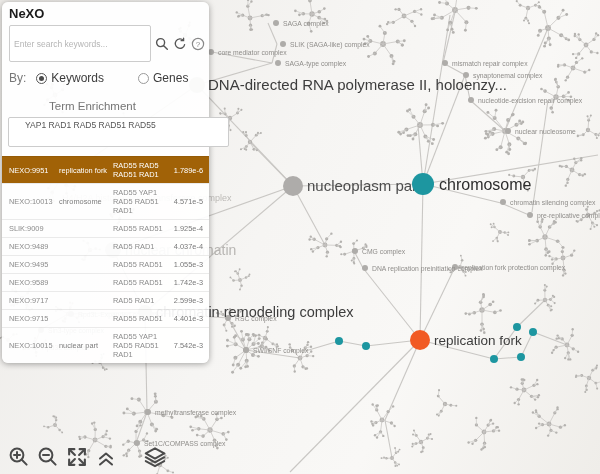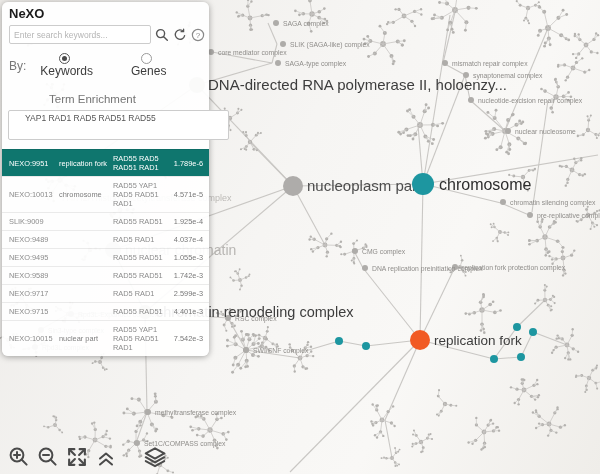--- a/index.html
+++ b/index.html
@@ -8,52 +8,52 @@
          background:linear-gradient(115deg,#eceae7 0%,#f6f5f3 45%,#f9f8f6 70%,#efede9 100%);}
   #graph{position:absolute;left:0;top:0;}
 
   
   .panel{position:absolute;left:2px;top:2px;width:207px;
          background:rgba(255,255,255,0.93);
          box-shadow:0 1px 6px rgba(0,0,0,0.35);border-radius:6px;}
   .panel-title{font-size:13px;font-weight:bold;color:#1b1b1b;padding:4px 7px 2px;}
   .search-row{display:flex;align-items:center;padding:2px 4px 0 7px;}
   .search-row input{width:140px;height:15px;border:1px solid #ccc;border-radius:2px;
-         font-size:8.5px;padding:1px 4px;color:#555;outline:none;
+         font-size:8.5px;padding:10px 4px;color:#555;outline:none;
          font-family:"Liberation Sans",sans-serif;}
   .search-row input::placeholder{color:#b5b5b5;}
   .picon{display:inline-flex;width:15px;height:15px;margin-left:4px;cursor:pointer;
          align-items:center;justify-content:center;}
   .by-row{display:flex;align-items:center;font-size:12px;color:#777;padding:9px 7px 0;}
   .by-row .rlabel{color:#3c3c3c;margin-left:4px;}
   .radio{display:inline-block;width:9px;height:9px;border:1px solid #9a9a9a;border-radius:50%;
          position:relative;background:#fff;}
   .radio.checked{border-color:#555;}
   .radio.checked:after{content:"";position:absolute;left:2px;top:2px;width:5px;height:5px;
          border-radius:50%;background:#4a4a4a;}
-  .rgroup{display:flex;align-items:center;margin-left:10px;cursor:pointer;flex-direction:column;}
+  .rgroup{display:flex;align-items:center;margin-left:10px;cursor:pointer;}
   .rgroup+.rgroup{margin-left:34px;align-items:center;}
   .te-heading{font-size:11.5px;color:#757575;padding:15px 7px 0;margin-left:40px;}
   .panel textarea{display:block;width:187px;height:24px;margin:5px 6px 0;border:1px solid #ccc;
          border-radius:2px;font-size:8.5px;color:#555;padding:2px 16px;resize:none;outline:none;
          font-family:"Liberation Sans",sans-serif;}
   .param-row{display:flex;align-items:center;margin:6px 6px 0;}
   .param-row input{height:12px;border:1px solid #ccc;border-radius:2px;font-size:8px;color:#555;
          padding:1px 3px;outline:none;font-family:"Liberation Sans",sans-serif;}
   .pv{width:50px;} .dep{width:68px;margin-left:5px;}
   .param-row button{margin-left:5px;font-size:8px;color:#555;padding:2px 4px;border:1px solid #c6c6c6;
          border-radius:2px;background:linear-gradient(#fcfcfc,#ededed);cursor:pointer;
          font-family:"Liberation Sans",sans-serif;}
   .results{margin-top:9px;font-size:7.4px;}
   .rrow{display:grid;grid-template-columns:50px 54px 1fr 40px;padding:4px 6px 4px 7px;
         border-top:1px solid rgba(0,0,0,0.08);color:#8b8b8b;cursor:pointer;align-items:center;}
   .rrow .c-id{color:#8b8b8b;}
   .rrow .c-term{color:#7d7d7d;}
   .rrow .c-p{text-align:right;color:#777;}
-  .rrow.hl{background:#0f766e;}
+  .rrow.hl{background:#a16207;}
   .rrow.hl span{color:#fff;}
 
   
   .toolbar{position:absolute;left:6px;bottom:3px;display:flex;align-items:center;}
   .tbtn{width:26px;height:26px;background:none;border:none;padding:0;margin-right:3px;
         cursor:pointer;display:flex;align-items:center;justify-content:center;}
   .tbtn svg{stroke:#4a4a4a;fill:none;stroke-linecap:round;stroke-linejoin:round;}
   .tbtn.layers{margin-left:20px;}
 </style>
 </head>

